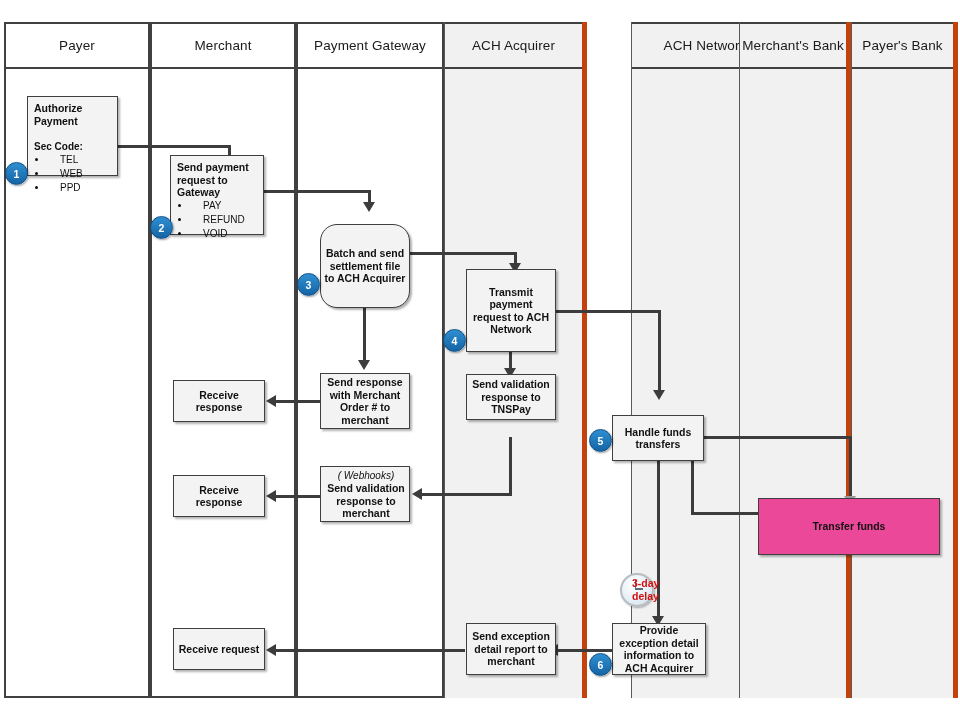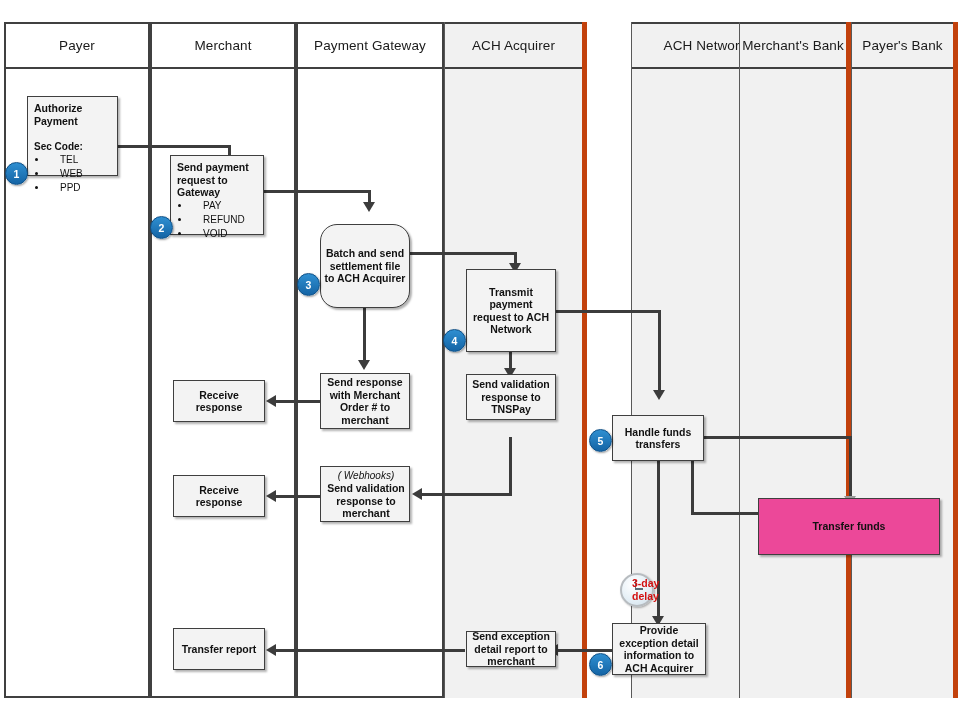--- a/index.html
+++ b/index.html
@@ -300,23 +300,23 @@
   </div>
 
   <div class="box" style="left:173px; top:475px; width:92px; height:42px;">Receive response</div>
 
   <div class="box" style="left:612px; top:398px; width:92px; height:46px;margin-top:17px;">Handle funds transfers</div>
 
   <div class="box" style="left:758px; top:498px; width:182px; height:57px; background:#ec4899;">Transfer funds</div>
 
   <div class="box" style="left:612px; top:623px; width:94px; height:52px;">Provide exception detail information to ACH Acquirer</div>
 
-  <div class="box" style="left:466px; top:623px; width:90px; height:36px;margin-top:8px;">Send exception detail report to merchant</div>
-
-  <div class="box" style="left:173px; top:628px; width:92px; height:42px;">Transfer report</div>
+  <div class="box" style="left:466px; top:623px; width:90px; height:52px;">Send exception detail report to merchant</div>
+
+  <div class="box" style="left:173px; top:628px; width:92px; height:42px;">Receive request</div>
 
   <div class="clock" style="left:620px; top:573px;">
     <div class="hand-h"></div>
     <div class="hand-m"></div>
   </div>
   <div class="delay-label" style="left:632px; top:577px;">
     <div>3-day</div>
     <div>delay</div>
   </div>
 

